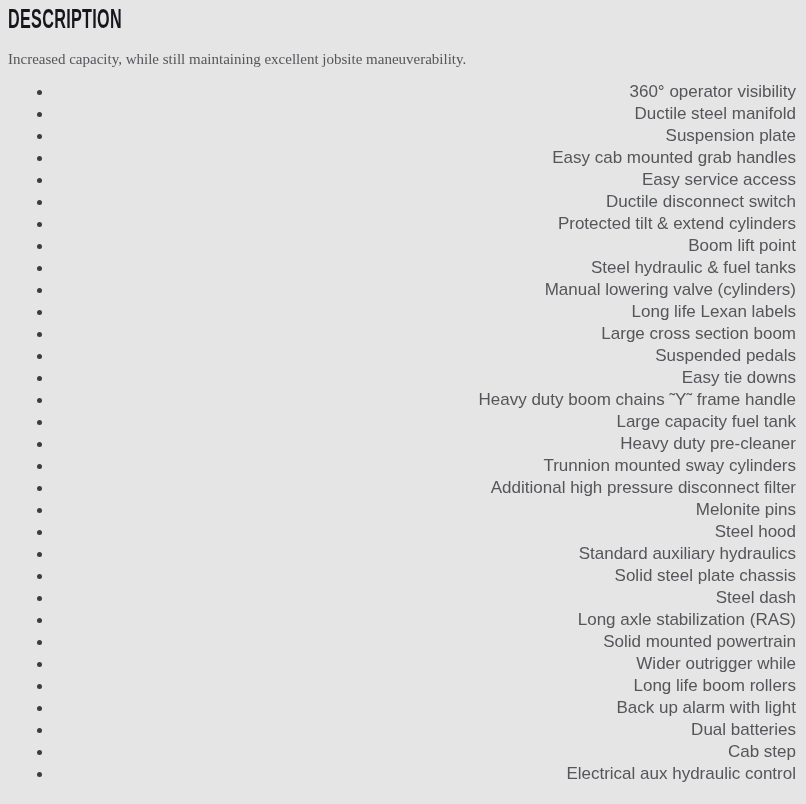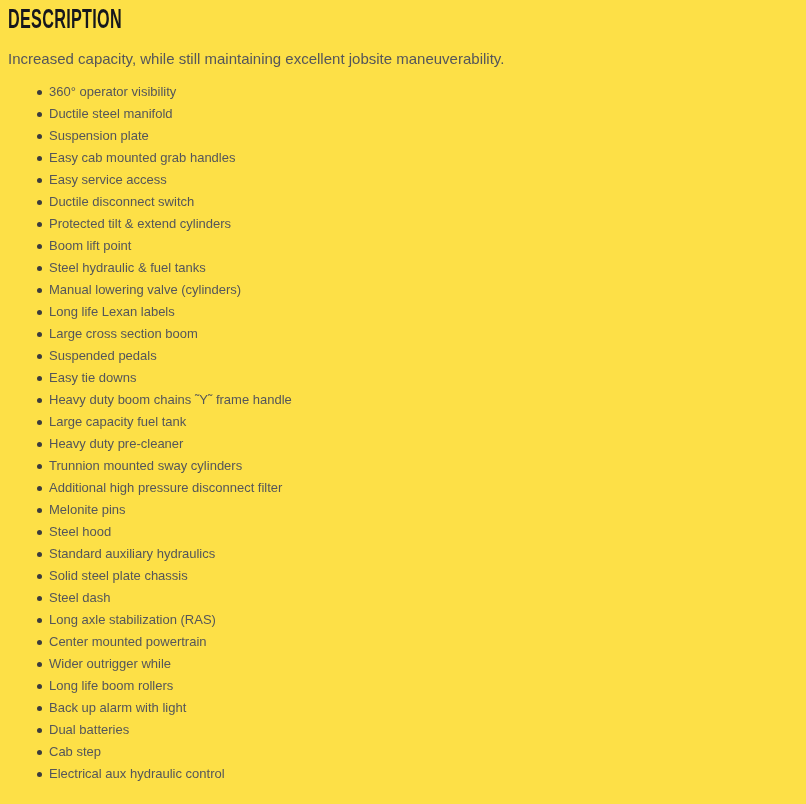--- a/index.html
+++ b/index.html
@@ -1,45 +1,47 @@
 <!DOCTYPE html>
 <html><head>
 <meta charset="utf-8">
 <style>
   * { margin:0; padding:0; box-sizing:border-box; }
   html, body { width:806px; height:804px; background:#ffffff; overflow:hidden; }
   body { font-family:"Liberation Sans","DejaVu Sans",sans-serif; -webkit-font-smoothing:antialiased; }
-  .page { padding:6px 10px 0 8px; width:806px; height:804px; background:#fde047; }
+  .page { padding:6px 10px 0 8px; width:806px; height:804px; background:#e5e5e5; }
   .section-title {
     font-family:"Liberation Sans",sans-serif;
     font-weight:700;
     font-size:27px;
     line-height:26px;
     color:#16171d;
     letter-spacing:0.5px;
     transform:scaleX(0.60);
     transform-origin:left center;
     white-space:nowrap;
   }
   .intro {
     margin-top:17px;
     font-size:15px;
     line-height:20px;
     color:#55565a;
+    font-family:Liberation Serif, serif;
   }
   .features {
     margin-top:12px;
     list-style:none;
   }
   .features li {
     position:relative;
     padding-left:41px;
-    font-size:13px;
+    font-size:17px;
     line-height:22px;
     color:#55565a;
+    text-align:right;
   }
   .features li::before {
     content:"";
     position:absolute;
     left:29px;
     top:9px;
     width:5px;
     height:5px;
     border-radius:50%;
     background:#3c3c3e;
@@ -73,21 +75,21 @@
       <li>Large capacity fuel tank</li>
       <li>Heavy duty pre-cleaner</li>
       <li>Trunnion mounted sway cylinders</li>
       <li>Additional high pressure disconnect filter</li>
       <li>Melonite pins</li>
       <li>Steel hood</li>
       <li>Standard auxiliary hydraulics</li>
       <li>Solid steel plate chassis</li>
       <li>Steel dash</li>
       <li>Long axle stabilization (RAS)</li>
-      <li>Center mounted powertrain</li>
+      <li>Solid mounted powertrain</li>
       <li>Wider outrigger while</li>
       <li>Long life boom rollers</li>
       <li>Back up alarm with light</li>
       <li>Dual batteries</li>
       <li>Cab step</li>
       <li>Electrical aux hydraulic control</li>
     </ul>
 </div>
 
 </body></html>

